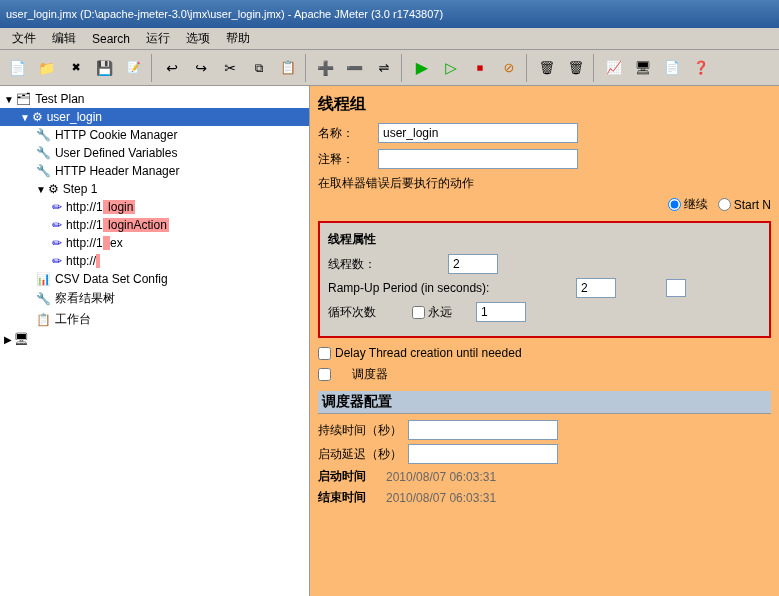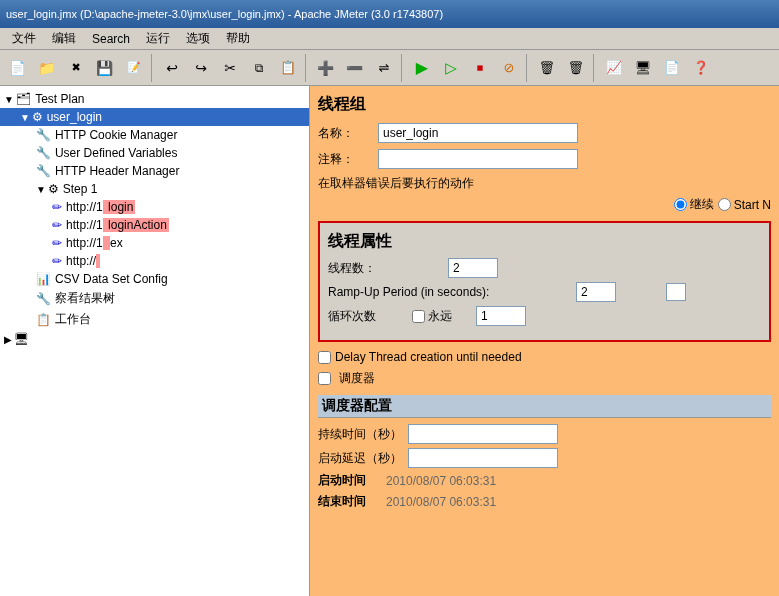--- a/index.html
+++ b/index.html
@@ -126,41 +126,41 @@
     }
 
     .form-input-wide {
       width: 200px;
     }
 
     .radio-row {
       display: flex;
       align-items: center;
       margin-bottom: 8px;
-      gap: 4px;
+      gap: 10px;
       justify-content: flex-end;
     }
 
     .radio-option {
       display: flex;
       align-items: center;
       gap: 3px;
       font-size: 12px;
     }
 
     
     .thread-props-box {
       border: 2px solid #cc0000;
       padding: 8px;
       margin-bottom: 8px;
       background: #d4d0c8;
     }
 
     .thread-props-title {
-      font-size: 16px;
+      font-size: 12px;
       font-weight: bold;
       margin-bottom: 6px;
       color: #000;
     }
 
     .prop-row {
       display: flex;
       align-items: center;
       margin-bottom: 4px;
     }
@@ -222,21 +222,21 @@
     .delay-checkbox-row {
       display: flex;
       align-items: center;
       gap: 4px;
       margin-bottom: 6px;
     }
 
     .scheduler-checkbox-row {
       display: flex;
       align-items: center;
-      gap: 8px;
+      gap: 21px;
       margin-bottom: 8px;
     }
 
     
     .scheduler-config-title {
       font-size: 14px;
       font-weight: bold;
       margin-bottom: 6px;
       background: #b8c8d8;
       padding: 2px 4px;

